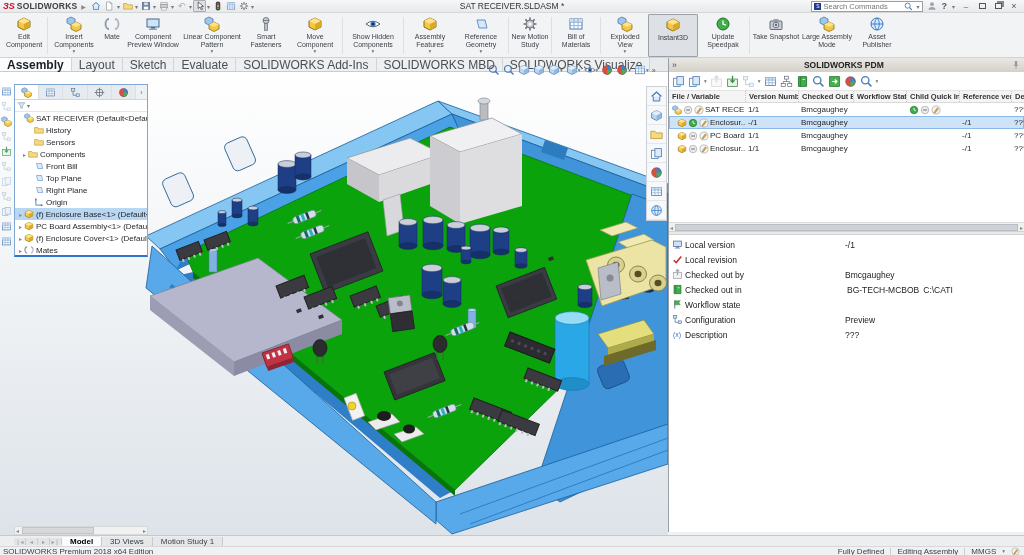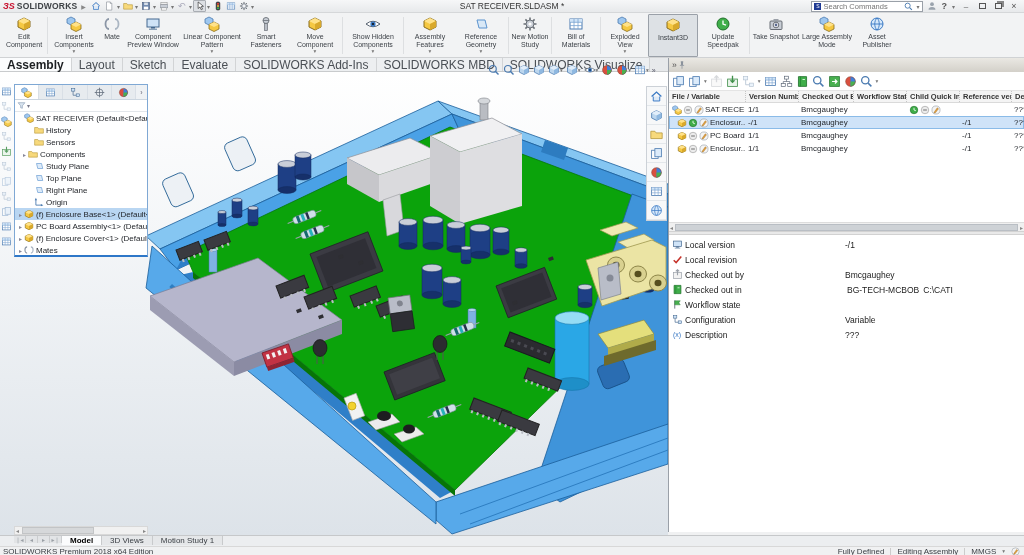--- a/index.html
+++ b/index.html
@@ -80,21 +80,21 @@
 #pdmsplit{position:absolute;left:0;top:173px;width:355px;height:4px;background:#e9e9e9;border-top:1px solid #d2d2d2;border-bottom:1px solid #d2d2d2}
 .drow{height:15px;display:flex;align-items:center;font-size:8.5px;color:#222}
 .drow .dic{width:16px;display:flex;justify-content:center;flex:none}
 .drow .dic svg{width:11px;height:11px}
 .drow .dlbl{width:160px;flex:none}
 .drow .dval{white-space:nowrap;overflow:hidden;display:flex;align-items:center;gap:2px}
 .drow .dval svg{width:10px;height:10px}
 
 #bscroll{position:absolute;left:14px;top:526px;width:134px;height:9px;background:#f1f1f1;border:1px solid #d8d8d8;display:flex;align-items:center;font-size:6px;color:#888;z-index:7}
 #bscroll .thumb{width:72px;height:7px;background:#d6d8da;border:1px solid #c2c4c6;margin-left:2px}
-#doctabs{position:absolute;left:0;top:535px;width:1024px;height:11px;background:#eceef0;border-top:1px solid #c6c8ca;display:flex;align-items:flex-start;font-size:8px}
+#doctabs{position:absolute;left:0;top:535px;width:1024px;height:11px;background:#eceef0;border-top:1px solid #c6c8ca;display:flex;align-items:center;font-size:8px}
 .nav{width:12px;display:flex;align-items:center;justify-content:center;background:#e2e4e6;border-right:1px solid #cbcdcf;color:#9aa0a6;font-size:6px}
 .dtab{display:flex;align-items:center;padding:0 8px;background:#e5e7e9;border-right:1px solid #c8cacc;color:#3c4046}
 .dtab.active{background:#fbfcfd;font-weight:bold;color:#000}
 #status{position:absolute;left:0;top:546px;width:1024px;height:9px;background:#f0f1f2;border-top:1px solid #d8d8d8;display:flex;align-items:center;font-size:8px;color:#3c4046}
 .sdiv{width:1px;height:7px;background:#ccc;margin:0 6px}
 #status svg{width:9px;height:9px}
 </style>
 </head>
 <body>
 
@@ -997,21 +997,21 @@
         <svg>
           <use href="#i-folder"></use>
         </svg>
         <span>Components</span>
       </div>
     <div class="ti" style="padding-left:12px">
         <span class="arr"></span>
         <svg>
           <use href="#i-plane"></use>
         </svg>
-        <span>Study Plane</span>
+        <span>Front Bill</span>
       </div>
     <div class="ti" style="padding-left:12px">
         <span class="arr"></span>
         <svg>
           <use href="#i-plane"></use>
         </svg>
         <span>Top Plane</span>
       </div>
     <div class="ti" style="padding-left:12px">
         <span class="arr"></span>
@@ -1091,20 +1091,21 @@
     <div class="tpb">
         <svg>
           <use href="#i-globe"></use>
         </svg>
       </div>
   </div>
 
   <div id="pdm">
     <div id="pdmhdr">
       <span style="font-weight:normal;color:#555">»</span>
+      <span class="ttl">SOLIDWORKS PDM</span>
       <svg class="ic" width="10" height="10">
           <use href="#i-pin"></use>
         </svg>
     </div>
     <div id="pdmtb">
       <svg>
           <use href="#i-pages"></use>
         </svg>
       <svg>
           <use href="#i-pages"></use>
@@ -1303,21 +1304,21 @@
           <span class="dlbl">Workflow state</span>
           <span class="dval"></span>
         </div>
       <div class="drow">
           <span class="dic">
             <svg>
               <use href="#i-branch"></use>
             </svg>
           </span>
           <span class="dlbl">Configuration</span>
-          <span class="dval">Variable</span>
+          <span class="dval">Preview</span>
         </div>
       <div class="drow">
           <span class="dic" style="color:#3a79c4;font-size:7px">(x)</span>
           <span class="dlbl">Description</span>
           <span class="dval">???</span>
         </div>
     </div>
   </div>
 
   <div id="bscroll">

